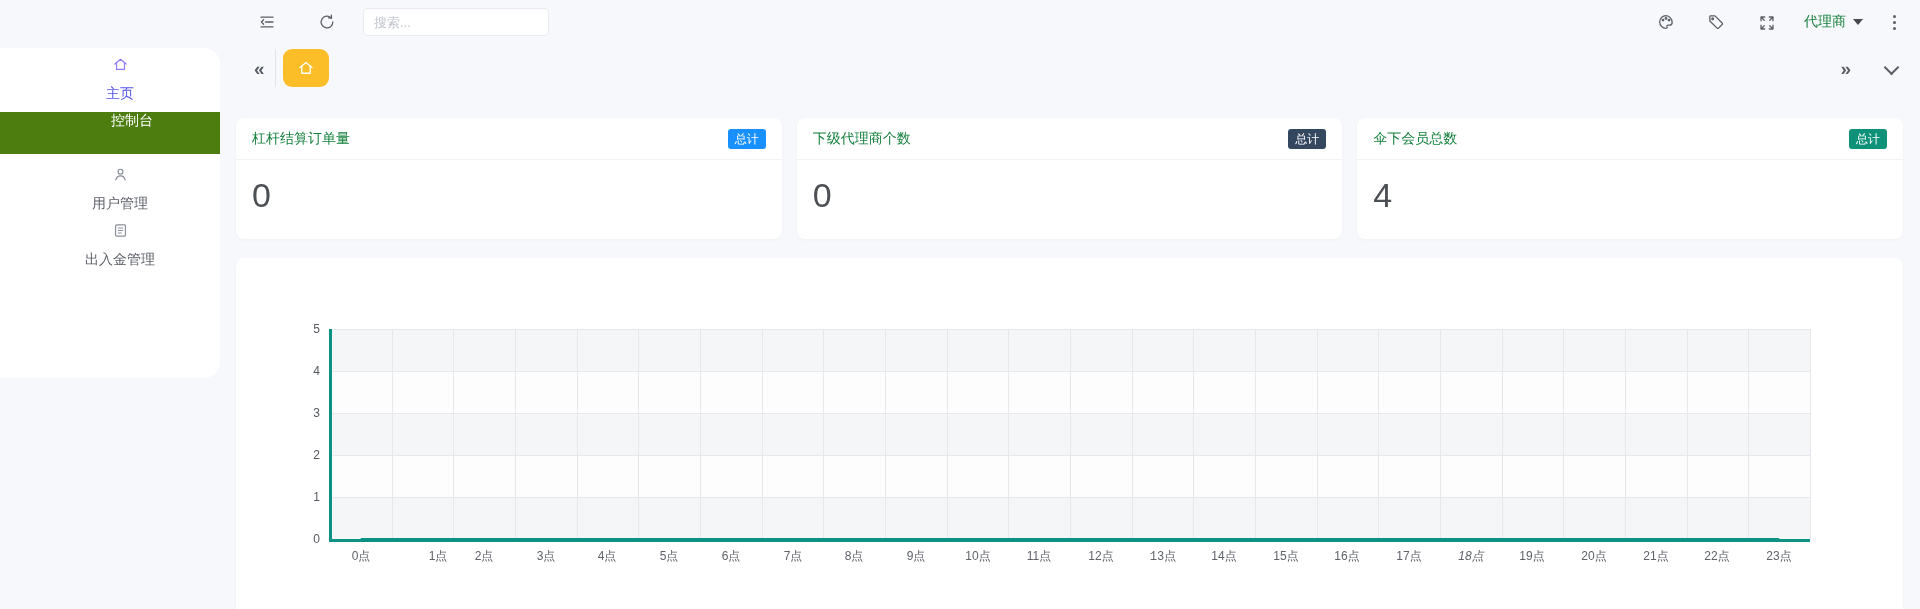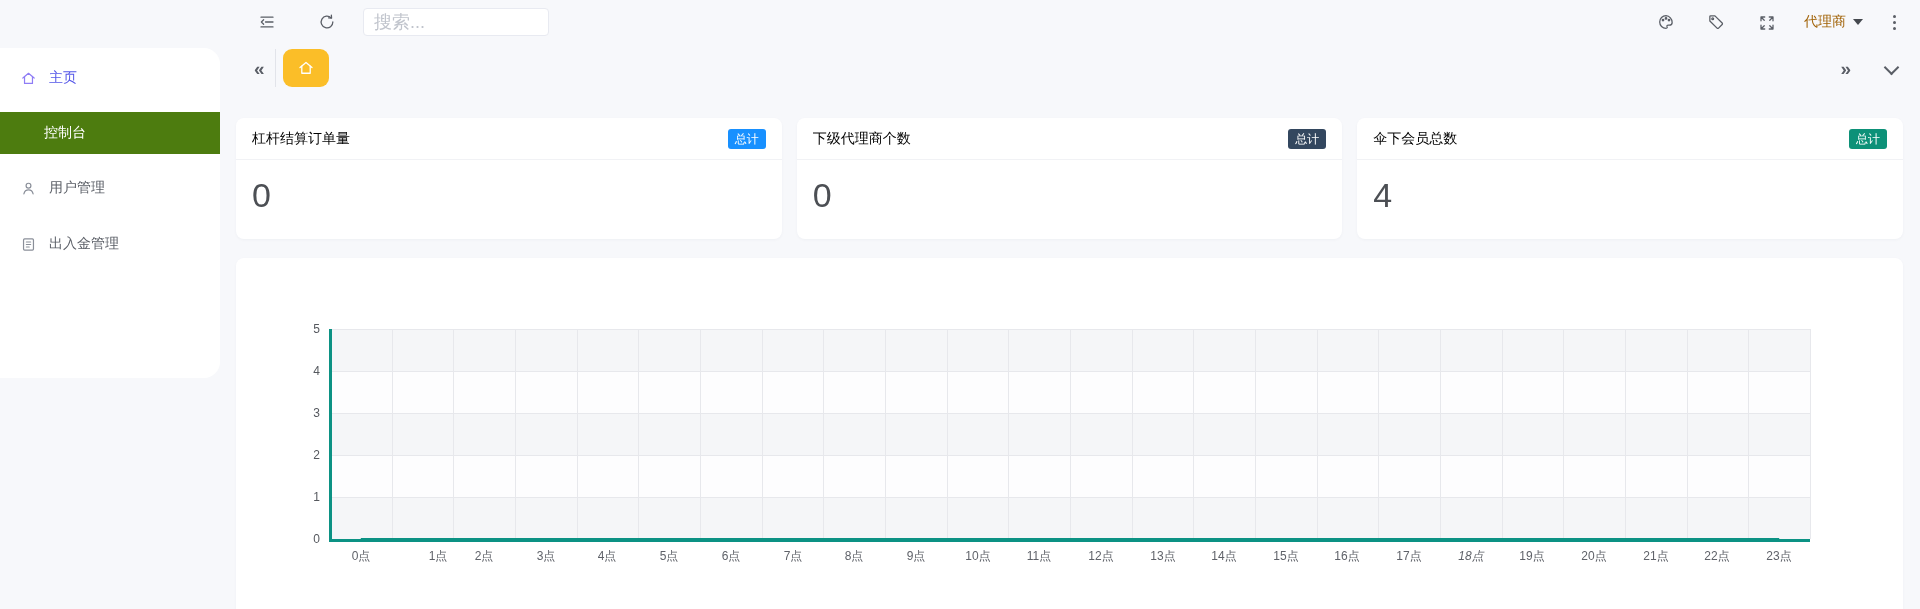--- a/index.html
+++ b/index.html
@@ -20,21 +20,21 @@
     line-height: 48px; padding-left: 16px;
     white-space: nowrap; overflow: hidden;
   }
   .side-panel {
     position: absolute; top: 48px; left: 0; width: 220px; height: 330px;
     background: #ffffff; border-radius: 0 16px 16px 0; padding-top: 8px;
   }
   .menu-item {
     height: 44px; display: flex; align-items: center; gap: 12px;
     padding-left: 20px; margin-bottom: 12px;
-    font-size: 14px; color: #5a5e66; cursor: pointer; white-space: nowrap;
+    font-size: 14px; color: #5a5e66; cursor: pointer; white-space: nowrap; flex-direction: column;
   }
   .menu-item .mi-icon { width: 17px; height: 17px; color: #8a8f99; flex: 0 0 17px; }
   .menu-item.parent-active { color: #5456e8; }
   .menu-item.parent-active .mi-icon { color: #8f7df5; }
   .menu-item.sub-active {
     height: 42px; background: #0d9178; color: #ffffff;
     padding-left: 44px; margin-top: 6px; border-radius: 0;
     font-weight: 500;
   }
   .mi-icon svg { width: 100%; height: 100%; display: block; }
@@ -46,26 +46,26 @@
   }
   .tool-btn {
     width: 24px; height: 24px; display: flex; align-items: center; justify-content: center;
     color: #5a5e66; cursor: pointer; background: none; border: none;
   }
   .tool-btn svg { width: 18px; height: 18px; display: block; }
   .tb-gap { width: 36px; }
   .search-box {
     margin-left: 24px; width: 186px; height: 28px;
     background: #ffffff; border: 1px solid #e8eaf1; border-radius: 4px;
-    font-size: 18px; color: #606266; padding: 0 10px; outline: none;
+    font-size: 13px; color: #606266; padding: 0 10px; outline: none;
   }
   .search-box::placeholder { color: #c0c4cc; }
   .toolbar-right { margin-left: auto; display: flex; align-items: center; gap: 26px; }
   .user-drop { display: flex; align-items: center; gap: 7px; cursor: pointer; }
-  .user-name { font-size: 14px; color: #a16207; }
+  .user-name { font-size: 14px; color: #15803d; }
   .caret-down {
     width: 0; height: 0; border-left: 5px solid transparent; border-right: 5px solid transparent;
     border-top: 6px solid #45494f;
   }
   .kebab { display: flex; flex-direction: column; gap: 3px; align-items: center; cursor: pointer;
            background: none; border: none; padding: 4px; }
   .kebab i { width: 3px; height: 3px; border-radius: 50%; background: #5a5e66; display: block; }
 
   
   .tabbar {
@@ -97,21 +97,21 @@
   .main { position: absolute; left: 220px; top: 92px; right: 0; padding: 0 17px 0 16px; }
   .stats { display: flex; gap: 15px; margin-top: 26px; }
   .stat-card {
     flex: 1; height: 121px; background: #fff; border-radius: 8px;
     box-shadow: 0 1px 3px rgba(30,40,70,0.04);
   }
   .stat-head {
     height: 42px; display: flex; align-items: center; padding: 0 16px;
     border-bottom: 1px solid #f1f2f5;
   }
-  .stat-title { font-size: 14px; color: #000000; }
+  .stat-title { font-size: 14px; color: #15803d; }
   .stat-badge {
     margin-left: auto; color: #fff; font-size: 12px; line-height: 1;
     padding: 4px 7px; border-radius: 3px;
   }
   .stat-value { font-size: 34px; color: #4c4f54; padding: 18px 0 0 16px; line-height: 1; }
 
   .chart-card {
     margin-top: 19px; background: #fff; border-radius: 8px; height: 380px;
     box-shadow: 0 1px 3px rgba(30,40,70,0.04); overflow: hidden;
   }
@@ -316,21 +316,21 @@
           <div class="xlab" style="left: 279px; top: 290px;">3点</div>
           <div class="xlab" style="left: 340px; top: 290px;">4点</div>
           <div class="xlab" style="left: 402px; top: 290px;">5点</div>
           <div class="xlab" style="left: 464px; top: 290px;">6点</div>
           <div class="xlab" style="left: 526px; top: 290px;">7点</div>
           <div class="xlab" style="left: 587px; top: 290px;">8点</div>
           <div class="xlab" style="left: 649px; top: 290px;">9点</div>
           <div class="xlab" style="left: 711px; top: 290px;">10点</div>
           <div class="xlab" style="left: 772px; top: 290px;">11点</div>
           <div class="xlab" style="left: 834px; top: 290px;">12点</div>
-          <div class="xlab" style="left: 896px; top: 290px;">13点</div>
+          <div class="xlab" style="left: 896px; top: 290px; font-family: Liberation Mono, monospace;">13点</div>
           <div class="xlab" style="left: 957px; top: 290px;">14点</div>
           <div class="xlab" style="left: 1019px; top: 290px;">15点</div>
           <div class="xlab" style="left: 1080px; top: 290px;">16点</div>
           <div class="xlab" style="left: 1142px; top: 290px;">17点</div>
           <div class="xlab" style="left: 1204px; top: 290px; font-style: italic;">18点</div>
           <div class="xlab" style="left: 1265px; top: 290px;">19点</div>
           <div class="xlab" style="left: 1327px; top: 290px;">20点</div>
           <div class="xlab" style="left: 1389px; top: 290px;">21点</div>
           <div class="xlab" style="left: 1450px; top: 290px;">22点</div>
           <div class="xlab" style="left: 1512px; top: 290px;">23点</div>

